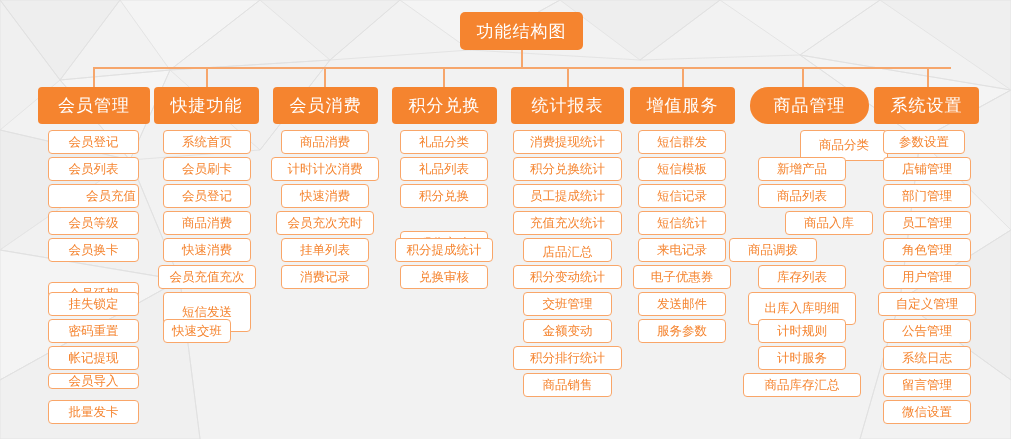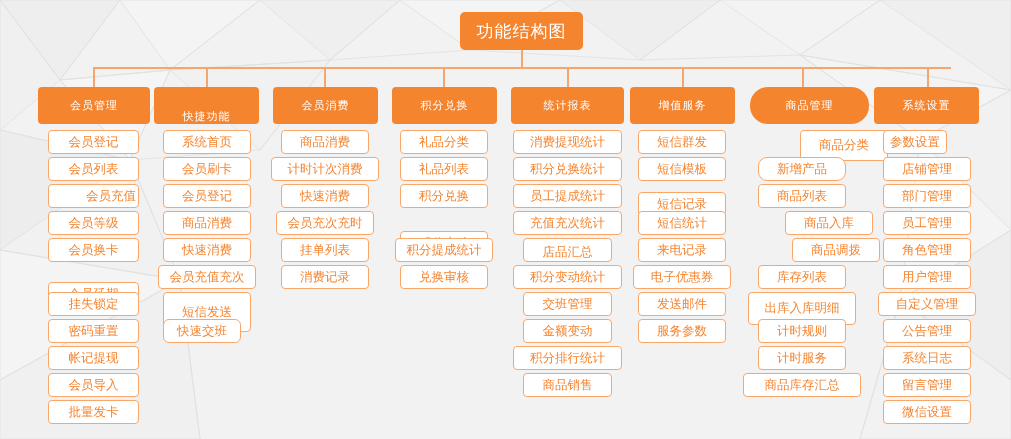--- a/index.html
+++ b/index.html
@@ -39,21 +39,21 @@
   .root-node {
     background: #f5842f;
     color: #ffffff;
     font-size: 17px;
     border-radius: 5px;
     letter-spacing: 1px;
   }
   .col-head {
     background: #f5842f;
     color: #ffffff;
-    font-size: 11px;
+    font-size: 17px;
     letter-spacing: 1px;
   }
   .leaf {
     background: #ffffff;
     color: #f5842f;
     border: 1px solid #f9a669;
     font-size: 12.5px;
   }
   .connector {
     position: absolute;
@@ -149,28 +149,28 @@
     </div>
   <div class="node leaf" style="left:48px; top:292px; width:91px; height:24px;">
       <span>挂失锁定</span>
     </div>
   <div class="node leaf" style="left:48px; top:319px; width:91px; height:24px;">
       <span>密码重置</span>
     </div>
   <div class="node leaf" style="left:48px; top:346px; width:91px; height:24px;">
       <span>帐记提现</span>
     </div>
-  <div class="node leaf" style="left:48px; top:373px; width:91px; height:24px;">
+  <div class="node leaf" style="left:48px; top:373px; width:91px; height:16px;">
       <span>会员导入</span>
     </div>
   <div class="node leaf" style="left:48px; top:400px; width:91px; height:24px;">
       <span>批量发卡</span>
     </div>
 
-  <div class="node col-head" style="left:154px; top:87px; width:105px; height:37px;align-items:flex-end;">
+  <div class="node col-head" style="left:154px; top:87px; width:105px; height:37px;">
     <span>快捷功能</span>
   </div>
   <div class="node leaf" style="left:163px; top:130px; width:88px; height:24px;">
       <span>系统首页</span>
     </div>
   <div class="node leaf" style="left:163px; top:157px; width:88px; height:24px;">
       <span>会员刷卡</span>
     </div>
   <div class="node leaf" style="left:163px; top:184px; width:88px; height:24px;">
       <span>会员登记</span>
@@ -180,21 +180,21 @@
     </div>
   <div class="node leaf" style="left:163px; top:238px; width:88px; height:24px;">
       <span>快速消费</span>
     </div>
   <div class="node leaf" style="left:158px; top:265px; width:98px; height:24px;">
       <span>会员充值充次</span>
     </div>
   <div class="node leaf" style="left:163px; top:292px; width:88px; height:40px;">
       <span>短信发送</span>
     </div>
-  <div class="node leaf" style="left:163px; top:319px; width:78px; height:24px;border-radius:6px;">
+  <div class="node leaf" style="left:163px; top:319px; width:68px; height:24px;">
       <span>快速交班</span>
     </div>
 
   <div class="node col-head" style="left:273px; top:87px; width:105px; height:37px;">
     <span>会员消费</span>
   </div>
   <div class="node leaf" style="left:281px; top:130px; width:88px; height:24px;">
       <span>商品消费</span>
     </div>
   <div class="node leaf" style="left:271px; top:157px; width:108px; height:24px;">
@@ -271,21 +271,21 @@
 
   <div class="node col-head" style="left:630px; top:87px; width:105px; height:37px;">
     <span>增值服务</span>
   </div>
   <div class="node leaf" style="left:638px; top:130px; width:88px; height:24px;">
       <span>短信群发</span>
     </div>
   <div class="node leaf" style="left:638px; top:157px; width:88px; height:24px;">
       <span>短信模板</span>
     </div>
-  <div class="node leaf" style="left:638px; top:184px; width:88px; height:24px;margin-top:8px;">
+  <div class="node leaf" style="left:638px; top:184px; width:88px; height:24px;">
       <span>短信记录</span>
     </div>
   <div class="node leaf" style="left:638px; top:211px; width:88px; height:24px;">
       <span>短信统计</span>
     </div>
   <div class="node leaf" style="left:638px; top:238px; width:88px; height:24px;">
       <span>来电记录</span>
     </div>
   <div class="node leaf" style="left:633px; top:265px; width:98px; height:24px;">
       <span>电子优惠券</span>
@@ -296,30 +296,30 @@
   <div class="node leaf" style="left:638px; top:319px; width:88px; height:24px;">
       <span>服务参数</span>
     </div>
 
   <div class="node col-head" style="left:750px; top:87px; width:119px; height:37px;border-radius:18px;">
     <span>商品管理</span>
   </div>
   <div class="node leaf" style="left:800px; top:130px; width:88px; height:31px;">
       <span>商品分类</span>
     </div>
-  <div class="node leaf" style="left:758px; top:157px; width:88px; height:24px;border-radius:9px;">
+  <div class="node leaf" style="left:758px; top:157px; width:88px; height:24px;">
       <span>新增产品</span>
     </div>
   <div class="node leaf" style="left:758px; top:184px; width:88px; height:24px;">
       <span>商品列表</span>
     </div>
   <div class="node leaf" style="left:758px; top:211px; width:88px; height:24px;margin-left:27px;">
       <span>商品入库</span>
     </div>
-  <div class="node leaf" style="left:792px; top:238px; width:88px; height:24px;">
+  <div class="node leaf" style="left:729px; top:238px; width:88px; height:24px;">
       <span>商品调拨</span>
     </div>
   <div class="node leaf" style="left:758px; top:265px; width:88px; height:24px;">
       <span>库存列表</span>
     </div>
   <div class="node leaf" style="left:748px; top:292px; width:108px; height:33px;">
       <span>出库入库明细</span>
     </div>
   <div class="node leaf" style="left:758px; top:319px; width:88px; height:24px;">
       <span>计时规则</span>
@@ -327,21 +327,21 @@
   <div class="node leaf" style="left:758px; top:346px; width:88px; height:24px;">
       <span>计时服务</span>
     </div>
   <div class="node leaf" style="left:743px; top:373px; width:118px; height:24px;">
       <span>商品库存汇总</span>
     </div>
 
   <div class="node col-head" style="left:874px; top:87px; width:105px; height:37px;">
     <span>系统设置</span>
   </div>
-  <div class="node leaf" style="left:883px; top:130px; width:64px; height:24px;justify-content:center;">
+  <div class="node leaf" style="left:883px; top:130px; width:82px; height:24px;justify-content:center;">
       <span>参数设置</span>
     </div>
   <div class="node leaf" style="left:883px; top:157px; width:88px; height:24px;">
       <span>店铺管理</span>
     </div>
   <div class="node leaf" style="left:883px; top:184px; width:88px; height:24px;">
       <span>部门管理</span>
     </div>
   <div class="node leaf" style="left:883px; top:211px; width:88px; height:24px;">
       <span>员工管理</span>

